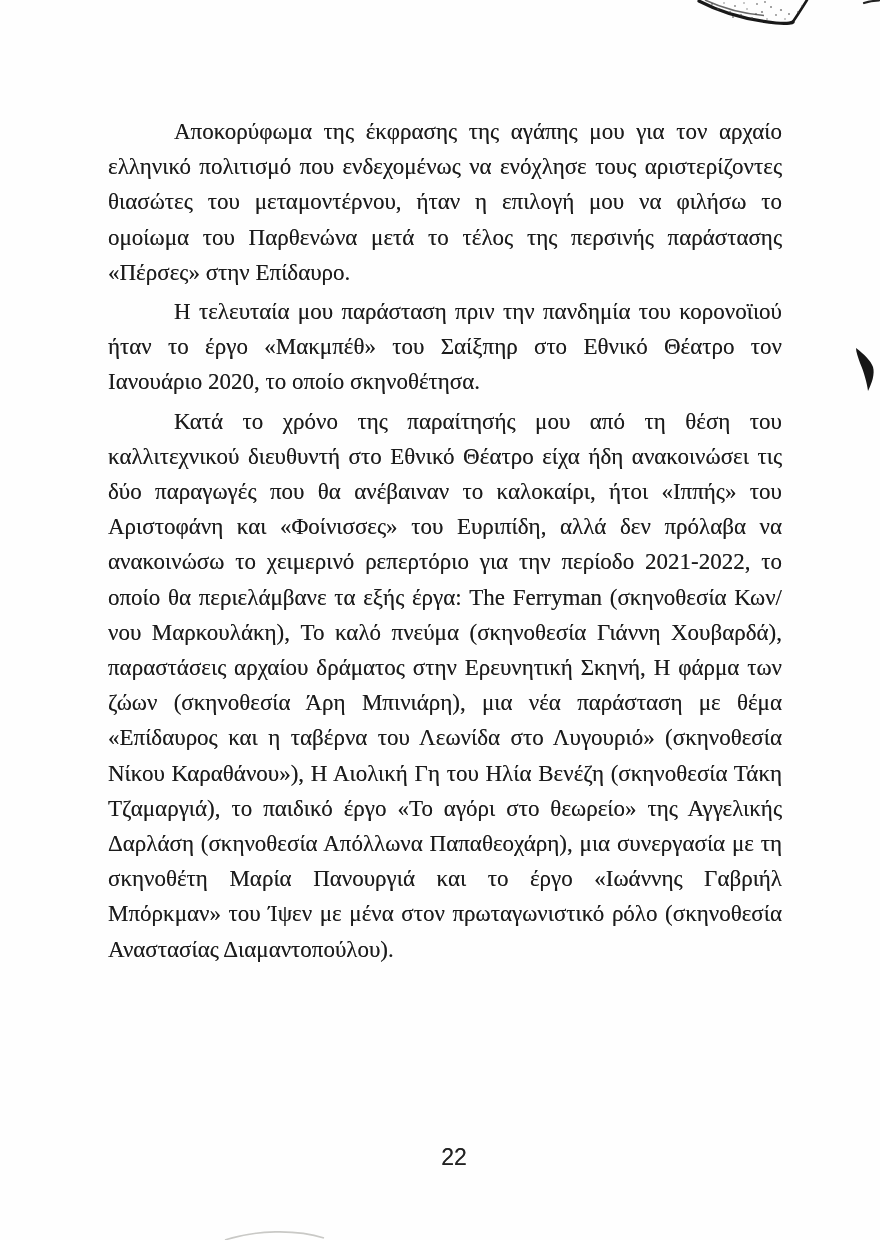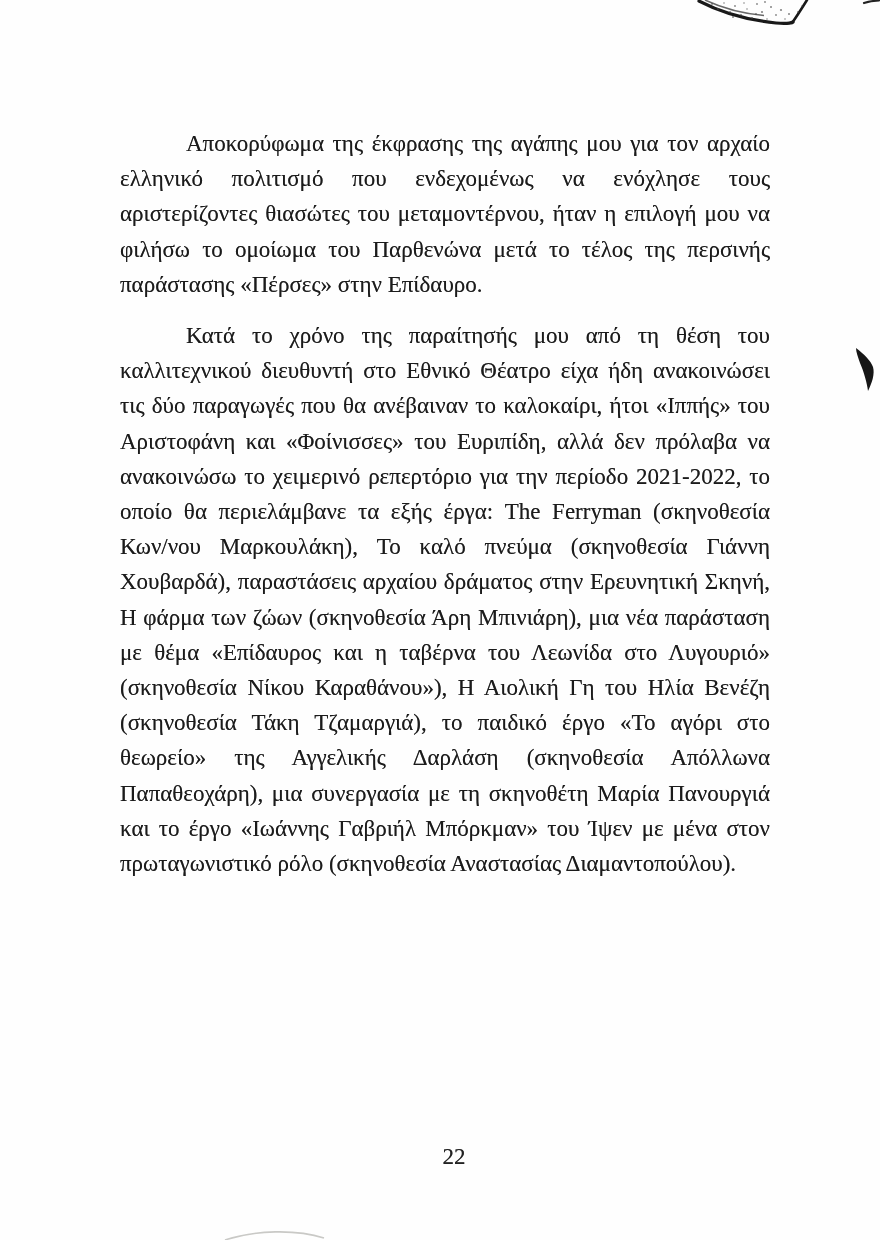--- a/index.html
+++ b/index.html
@@ -24,47 +24,48 @@
     top: 110px;
     width: 682px;
     font-family: "Liberation Serif", "DejaVu Serif", serif;
     font-size: 23px;
     line-height: 35.2px;
     color: #1b1b1b;
     text-align: justify;
     text-shadow: 0 0 0.4px rgba(20,20,20,0.55);
   }
   .text-block p {
-    margin: 16px;
+    margin: 4px;
     text-indent: 66px;
   }
   .page-number {
     position: absolute;
     top: 1144px;
     left: 454px;
     transform: translateX(-50%);
-    font-family: Liberation Serif, serif;
+    font-family: Liberation Sans, sans-serif;
     font-size: 23px;
     color: #222222;
     text-shadow: 0 0 0.4px rgba(20,20,20,0.5);
   }
   .ink-layer {
     position: absolute;
     top: 0;
     left: 0;
     pointer-events: none;
   }
 </style>
 </head>
 <body>
 
 <div class="page">
 
   <main class="text-block">
     <p>Αποκορύφωμα της έκφρασης της αγάπης μου για τον αρχαίο ελληνικό πολιτισμό που ενδεχομένως να ενόχλησε τους αριστερίζοντες θιασώτες του μεταμοντέρνου, ήταν η επιλογή μου να φιλήσω το ομοίωμα του Παρθενώνα μετά το τέλος της περσινής παράστασης «Πέρσες» στην Επίδαυρο.</p>
+    <p>Η τελευταία μου παράσταση πριν την πανδημία του κορονοϊιού ήταν το έργο «Μακμπέθ» του Σαίξπηρ στο Εθνικό Θέατρο τον Ιανουάριο 2020, το οποίο σκηνοθέτησα.</p>
     <p>Κατά το χρόνο της παραίτησής μου από τη θέση του καλλιτεχνικού διευθυντή στο Εθνικό Θέατρο είχα ήδη ανακοινώσει τις δύο παραγωγές που θα ανέβαιναν το καλοκαίρι, ήτοι «Ιππής» του Αριστοφάνη και «Φοίνισσες» του Ευριπίδη, αλλά δεν πρόλαβα να ανακοινώσω το χειμερινό ρεπερτόριο για την περίοδο 2021-2022, το οποίο θα περιελάμβανε τα εξής έργα: The Ferryman (σκηνοθεσία Κων/νου Μαρκουλάκη), Το καλό πνεύμα (σκηνοθεσία Γιάννη Χουβαρδά), παραστάσεις αρχαίου δράματος στην Ερευνητική Σκηνή, Η φάρμα των ζώων (σκηνοθεσία Άρη Μπινιάρη), μια νέα παράσταση με θέμα «Επίδαυρος και η ταβέρνα του Λεωνίδα στο Λυγουριό» (σκηνοθεσία Νίκου Καραθάνου»), Η Αιολική Γη του Ηλία Βενέζη (σκηνοθεσία Τάκη Τζαμαργιά), το παιδικό έργο «Το αγόρι στο θεωρείο» της Αγγελικής Δαρλάση (σκηνοθεσία Απόλλωνα Παπαθεοχάρη), μια συνεργασία με τη σκηνοθέτη Μαρία Πανουργιά και το έργο «Ιωάννης Γαβριήλ Μπόρκμαν» του Ίψεν με μένα στον πρωταγωνιστικό ρόλο (σκηνοθεσία Αναστασίας Διαμαντοπούλου).</p>
   </main>
 
   <div class="page-number">22</div>
 
   <svg class="ink-layer" width="880" height="1240" viewBox="0 0 880 1240">
 
     <g>
       <path d="M699,1 C720,12 748,20 776,23 C784,23.8 790,23.6 793,22" fill="none" stroke="#191919" stroke-width="3.2" stroke-linecap="round"></path>
       <path d="M705,0 C722,8 742,13.5 764,15.5" fill="none" stroke="#2a2a2a" stroke-width="1.6" opacity="0.7"></path>

